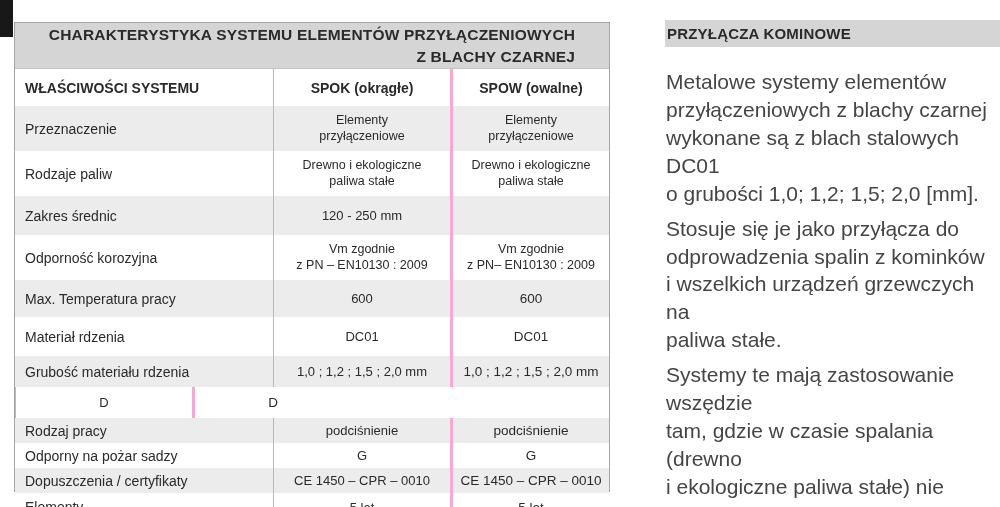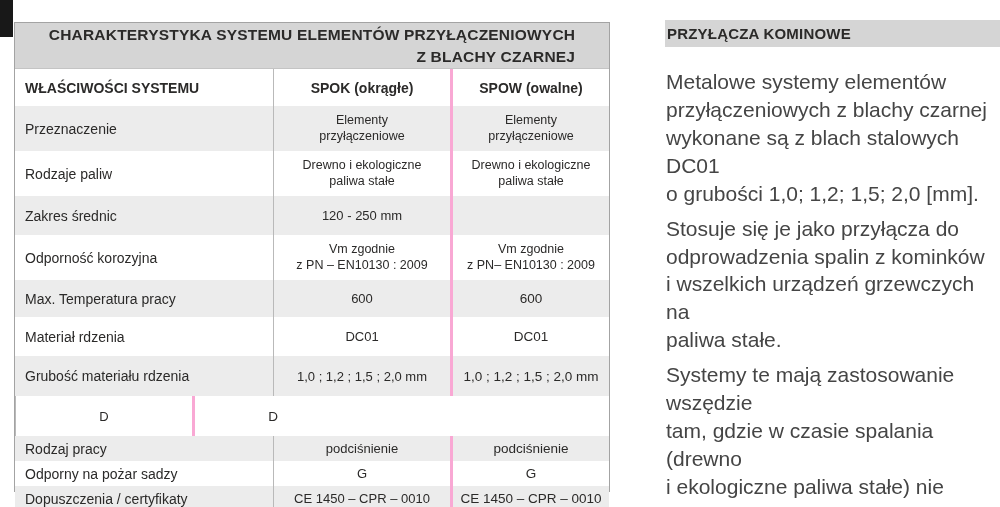--- a/index.html
+++ b/index.html
@@ -18,21 +18,21 @@
   }
   .t-title{
     height:46px;background:#d5d5d5;border-bottom:1px solid #c4c4c4;
     display:flex;align-items:center;justify-content:center;text-align:right;
     font-weight:bold;font-size:15.5px;line-height:1.4;white-space:pre-line;
     letter-spacing:.2px;
   }
   .t-row{display:flex;width:100%;}
   .t-row.alt{background:#ececec;}
   .hA{height:37px}.hB{height:45px}.hC{height:39px}.hD{height:37px}
-  .hE{height:39px}.hF{height:40px}.hG{height:25px}.hH{height:28px}
+  .hE{height:39px}.hF{height:31px}.hG{height:25px}.hH{height:28px}
   .cell{display:flex;align-items:center;white-space:pre-line;}
   .c0{width:258px;padding-left:10px;justify-content:flex-start;font-size:14px;}
   .c1{width:177px;border-left:1px solid #b9b9b9;justify-content:center;text-align:center;font-size:13px;}
   .c2{width:159px;border-left:3px solid #f9a8d4;justify-content:center;text-align:center;font-size:13.5px;}
   .t-head .cell{font-weight:bold;font-size:14px;}
   .two-line{font-size:12.5px;line-height:1.22;}
 
   
   .side-title{
     position:absolute;left:665px;top:20px;right:0;height:27px;background:#d5d5d5;

